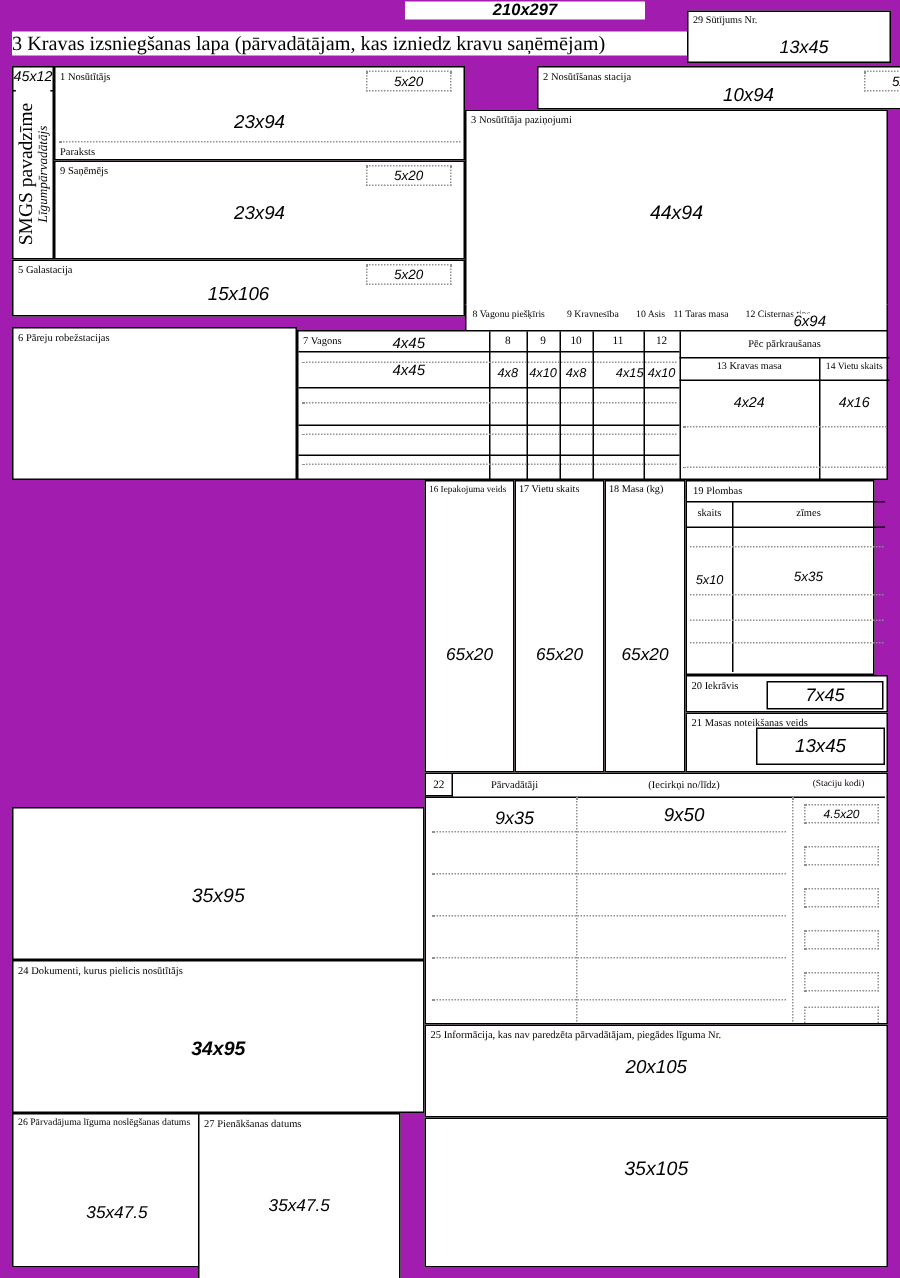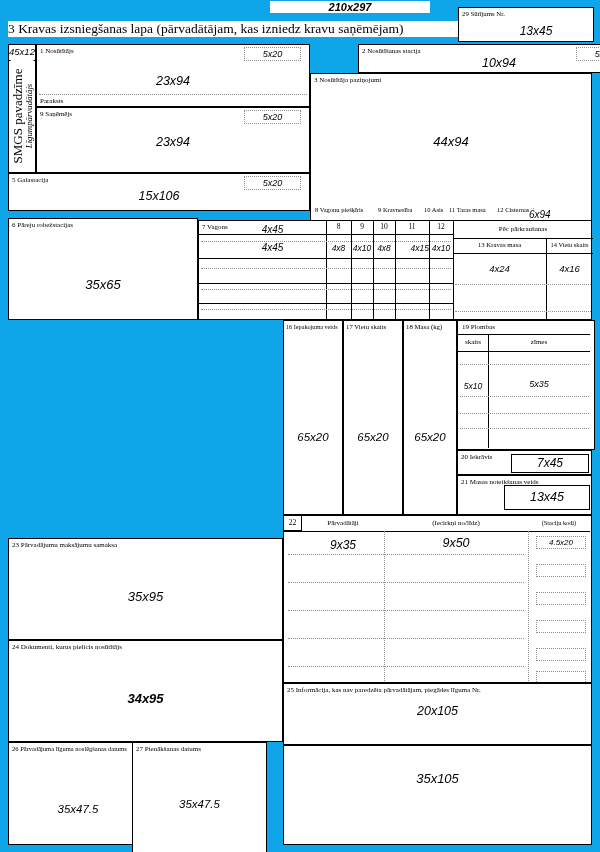--- a/index.html
+++ b/index.html
@@ -1,18 +1,18 @@
 <!DOCTYPE html>
 <html><head>
 <meta charset="utf-8">
 <style>
   * { margin:0; padding:0; box-sizing:border-box; }
   html,body { background:#fff; }
   #page {
-    position:relative; width:600px; height:852px; background:#0ea5e9;
+    position:relative; width:600px; height:852px; background:#a21caf;
     font-family:"Liberation Serif", serif; color:#000; overflow:hidden;
   }
   .box { position:absolute; border:1.6px solid #000; background:#fff; }
   .nb  { position:absolute; background:#fff; }
   .lbl { position:absolute; font-size:7px; line-height:1.15; top:2px; left:3px; right:3px; white-space:nowrap; overflow:hidden; }
   .dim { position:absolute; font-family:"Liberation Sans", sans-serif; font-style:italic;
          font-size:12px; left:0; right:0; text-align:center; white-space:nowrap; }
   .stamp { position:absolute; border:1px dotted #8f8f8f; font-family:"Liberation Sans", sans-serif;
            font-style:italic; font-size:9px; text-align:center; line-height:13px; }
   .hl { position:absolute; border-top:1.3px solid #000; height:0; }
@@ -82,21 +82,20 @@
     <span class="hdr tiny" style="left:4px;top:3px;">8 Vagonu piešķīris</span>
     <span class="hdr tiny" style="left:67px;top:3px;">9 Kravnesība</span>
     <span class="hdr tiny" style="left:113px;top:3px;">10 Asis</span>
     <span class="hdr tiny" style="left:138px;top:3px;">11 Taras masa</span>
     <span class="hdr tiny" style="left:186px;top:3px;">12 Cisternas tips</span>
     <span class="nb" style="left:218px;top:6px;font-family:'Liberation Sans',sans-serif;font-style:italic;font-size:10px;">6x94</span>
   </div>
 
   <div class="box" style="left:8px;top:218px;width:190px;height:102px;">
     <span class="lbl">6 Pāreju robežstacijas</span>
-    <span class="dim" style="top:58px;font-size:13px;">35x65</span>
   </div>
 
   <div class="box" style="left:198px;top:220px;width:394px;height:100px;">
     <span class="vl" style="left:127px;top:0;height:100px;"></span>
     <span class="vl" style="left:152px;top:0;height:100px;"></span>
     <span class="vl" style="left:174px;top:0;height:100px;"></span>
     <span class="vl" style="left:196px;top:0;height:100px;"></span>
     <span class="vl" style="left:230px;top:0;height:100px;"></span>
     <span class="vl" style="left:254px;top:0;height:100px;"></span>
     <span class="vl" style="left:347px;top:17px;height:83px;"></span>
@@ -141,21 +140,21 @@
   </div>
   <div class="box" style="left:343px;top:320px;width:60px;height:195px;">
     <span class="lbl" style="font-size:6.8px;left:2px;">17 Vietu skaits</span>
     <span class="dim" style="top:110px;font-size:11.5px;">65x20</span>
   </div>
   <div class="box" style="left:403px;top:320px;width:54px;height:195px;">
     <span class="lbl" style="font-size:6.8px;left:2px;">18 Masa (kg)</span>
     <span class="dim" style="top:110px;font-size:11.5px;">65x20</span>
   </div>
 
-  <div class="box" style="left:457px;top:320px;width:138px;height:130px;padding-left:44px;">
+  <div class="box" style="left:457px;top:320px;width:126px;height:130px;padding-left:44px;">
     <span class="lbl" style="left:4px;">19 Plombas</span>
     <span class="hl" style="top:13px;left:0;width:132px;"></span>
     <span class="hl" style="top:30px;left:0;width:132px;"></span>
     <span class="vl" style="left:30px;top:13px;height:114px;"></span>
     <span class="hdr" style="left:0;width:30px;top:17px;font-size:7px;">skaits</span>
     <span class="hdr" style="left:30px;width:102px;top:17px;font-size:7px;">zīmes</span>
     <span class="hd" style="top:43px;left:2px;width:129px;"></span>
     <span class="hd" style="top:75px;left:2px;width:129px;"></span>
     <span class="hd" style="top:92px;left:2px;width:129px;"></span>
     <span class="hd" style="top:107px;left:2px;width:129px;"></span>
@@ -194,21 +193,20 @@
     <span class="hd" style="top:150px;left:4px;width:236px;"></span>
     <span class="dbox" style="left:252px;top:20px;width:50px;height:13px;font-family:'Liberation Sans',sans-serif;font-style:italic;font-size:8px;text-align:center;line-height:12px;">4.5x20</span>
     <span class="dbox" style="left:252px;top:48px;width:50px;height:13px;"></span>
     <span class="dbox" style="left:252px;top:76px;width:50px;height:13px;"></span>
     <span class="dbox" style="left:252px;top:104px;width:50px;height:13px;"></span>
     <span class="dbox" style="left:252px;top:132px;width:50px;height:13px;"></span>
     <span class="dbox" style="left:252px;top:155px;width:50px;height:13px;"></span>
   </div>
 
   <div class="box" style="left:8px;top:538px;width:275px;height:102px;">
-    <span class="lbl">23 Pārvadājumu maksājumu samaksa</span>
     <span class="dim" style="top:50px;font-size:13px;">35x95</span>
   </div>
 
   <div class="box" style="left:8px;top:640px;width:275px;height:102px;">
     <span class="lbl">24 Dokumenti, kurus pielicis nosūtītājs</span>
     <span class="dim" style="top:50px;font-size:13px;font-weight:bold;">34x95</span>
   </div>
 
   <div class="box" style="left:283px;top:683px;width:309px;height:62px;">
     <span class="lbl">25 Informācija, kas nav paredzēta pārvadātājam, piegādes līguma Nr.</span>

